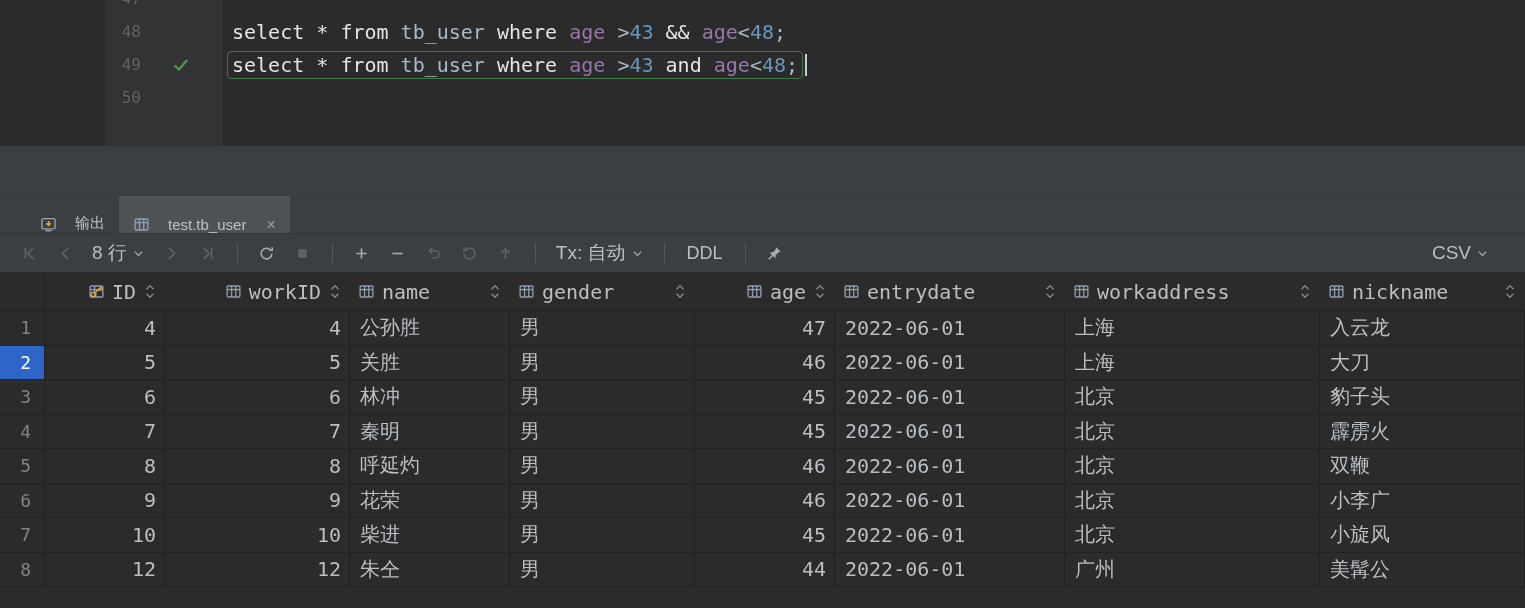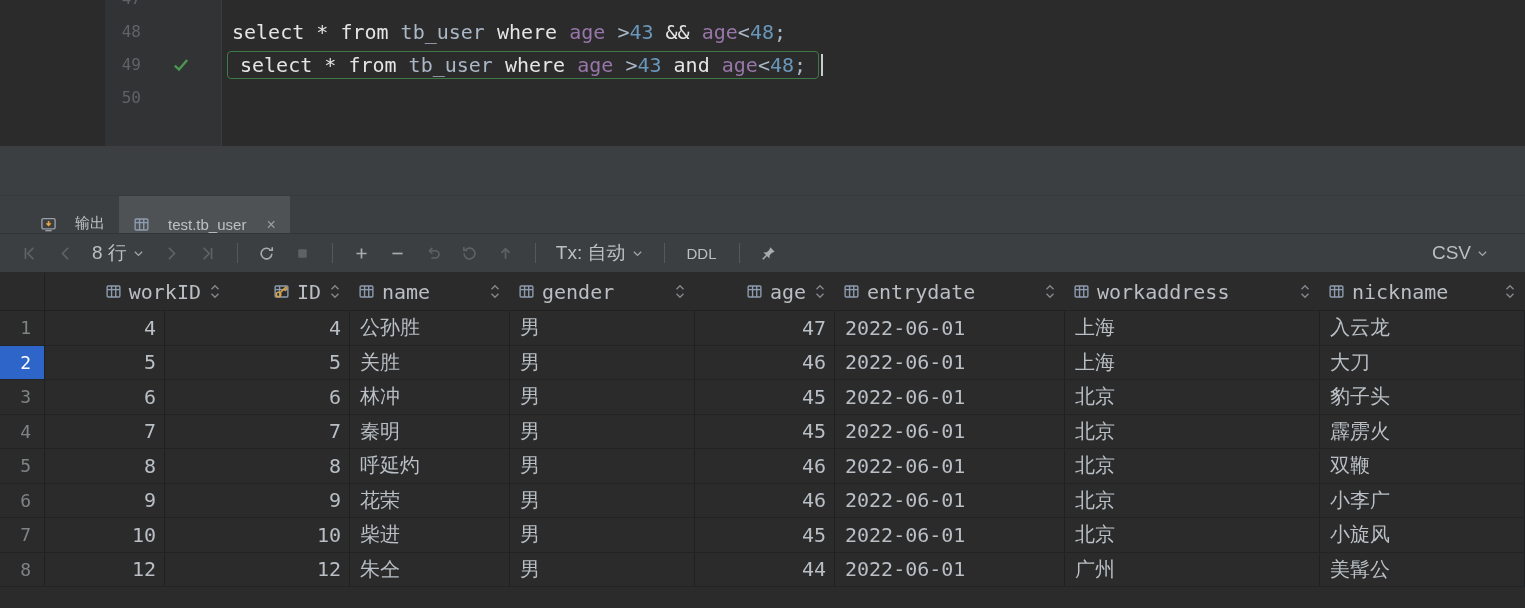--- a/index.html
+++ b/index.html
@@ -12,21 +12,21 @@
   .editor-margin { width:105px; background:#2b2b2b; }
   .gutter { width:117px; background:#313335; border-right:1px solid #3a3d3f; overflow:hidden; }
   .code-area { flex:1; overflow:hidden; background:#2b2b2b; }
   .lines { margin-top:-18px; }
   .ln-row { height:33px; display:flex; align-items:center; }
   .ln-num { width:36px; text-align:right; font:16px "DejaVu Sans Mono", monospace; color:#606366; }
   .ln-icon { flex:1; display:flex; align-items:center; justify-content:center; }
   .code-row { height:33px; display:flex; align-items:center; padding-left:10px;
               font:20px "DejaVu Sans Mono", monospace; color:#a9b7c6; white-space:pre; }
   .executed { display:inline-block; border:1px solid #3e7a47; border-radius:4px;
-              padding:1px 12px; margin-left:-5px; }
+              padding:1px 4px; margin-left:-5px; }
   .tk-kw { color:#e5e5e5; } .tk-id { color:#a9b7c6; } .tk-fld { color:#9876aa; }
   .tk-num { color:#6897bb; } .tk-pl { color:#a9b7c6; }
   .caret { display:inline-block; width:2px; height:22px; background:#c8ccd0;
            vertical-align:middle; margin-left:2px; }
 
   
   .panel-gap { height:49px; background:#3c3f41; }
   .tabbar { height:38px; background:#3c3f41; border-top:1px solid #37393b;
             display:flex; align-items:stretch; padding-left:26px; }
   .tab { display:flex; align-items:flex-end; gap:18px; padding:0 14px;
@@ -210,21 +210,21 @@
     <div class="sep"></div>
     <div class="drop">
       <span>Tx: 自动</span>
       <span>
           <svg class="i-s" viewBox="0 0 16 16" fill="none" stroke="#9da2a6" stroke-width="1.7">
             <path d="M3.5 5.8 8 10.3l4.5-4.5"></path>
           </svg>
         </span>
     </div>
     <div class="sep"></div>
-    <button class="tbtn" style="width:auto;padding:0 8px;font-size:15px;color:#bbbfc3;">DDL</button>
+    <button class="tbtn" style="width:auto;padding:0 8px;font-size:18px;color:#bbbfc3;">DDL</button>
     <div class="sep"></div>
     <button class="tbtn">
       <svg class="i" viewBox="0 0 16 16">
           <path d="M9.7 2.2 13.8 6.3 11.4 7.3 9.1 9.6l-.2 3.1L3.3 7.1l3.1-.2L8.7 4.6z" fill="currentColor"></path>
           <path d="M6.3 9.7 2.6 13.4" stroke="currentColor" stroke-width="1.5" fill="none"></path>
         </svg>
     </button>
     <div class="spacer"></div>
     <div class="drop" style="margin-right:16px;">
       <span>CSV</span>
@@ -232,36 +232,20 @@
           <svg class="i-s" viewBox="0 0 16 16" fill="none" stroke="#9da2a6" stroke-width="1.7">
             <path d="M3.5 5.8 8 10.3l4.5-4.5"></path>
           </svg>
         </span>
     </div>
   </div>
 
   <div class="grid">
     <div class="grid-header" id="grid-header">
         <div class="rownum corner"></div>
-        <div class="hcell h-right" style="width: 185px;">
-          <span class="hicon">
-            <svg class="i-s" viewBox="0 0 16 16" fill="none" stroke="currentColor" stroke-width="1.3" style="width:17px;height:17px">
-              <rect x="2" y="2.8" width="12" height="10.4" rx="1"></rect>
-              <line x1="2" y1="6.2" x2="14" y2="6.2"></line>
-              <line x1="6.2" y1="2.8" x2="6.2" y2="13.2"></line>
-              <line x1="10.1" y1="2.8" x2="10.1" y2="13.2"></line>
-            </svg>
-          </span>
-          <span class="hlabel">workID</span>
-          <span class="sort">
-            <svg viewBox="0 0 14 15" fill="none" stroke="currentColor" stroke-width="1.4" style="width:14px;height:15px;display:block">
-              <path d="M3.5 5.2 7 1.8l3.5 3.4M3.5 9.8 7 13.2l3.5-3.4"></path>
-            </svg>
-          </span>
-        </div>
         <div class="hcell h-right" style="width: 120px;">
           <span class="hicon">
             <svg viewBox="0 0 16 16" style="width:17px;height:17px;display:block">
               <g fill="none" stroke="currentColor" stroke-width="1.3">
                 <rect x="2" y="2.8" width="12" height="10.4" rx="1"></rect>
                 <line x1="2" y1="6.2" x2="14" y2="6.2"></line>
                 <line x1="6.2" y1="2.8" x2="6.2" y2="13.2"></line>
               </g>
               <g fill="none" stroke="#d8a343" stroke-width="1.5">
                 <circle cx="5.2" cy="10.8" r="2.1"></circle>
@@ -269,20 +253,36 @@
               </g>
             </svg>
           </span>
           <span class="hlabel">ID</span>
           <span class="sort">
             <svg viewBox="0 0 14 15" fill="none" stroke="currentColor" stroke-width="1.4" style="width:14px;height:15px;display:block">
               <path d="M3.5 5.2 7 1.8l3.5 3.4M3.5 9.8 7 13.2l3.5-3.4"></path>
             </svg>
           </span>
         </div>
+        <div class="hcell h-right" style="width: 185px;">
+          <span class="hicon">
+            <svg class="i-s" viewBox="0 0 16 16" fill="none" stroke="currentColor" stroke-width="1.3" style="width:17px;height:17px">
+              <rect x="2" y="2.8" width="12" height="10.4" rx="1"></rect>
+              <line x1="2" y1="6.2" x2="14" y2="6.2"></line>
+              <line x1="6.2" y1="2.8" x2="6.2" y2="13.2"></line>
+              <line x1="10.1" y1="2.8" x2="10.1" y2="13.2"></line>
+            </svg>
+          </span>
+          <span class="hlabel">workID</span>
+          <span class="sort">
+            <svg viewBox="0 0 14 15" fill="none" stroke="currentColor" stroke-width="1.4" style="width:14px;height:15px;display:block">
+              <path d="M3.5 5.2 7 1.8l3.5 3.4M3.5 9.8 7 13.2l3.5-3.4"></path>
+            </svg>
+          </span>
+        </div>
         <div class="hcell h-left" style="width: 160px;">
           <span class="hicon">
             <svg class="i-s" viewBox="0 0 16 16" fill="none" stroke="currentColor" stroke-width="1.3" style="width:17px;height:17px">
               <rect x="2" y="2.8" width="12" height="10.4" rx="1"></rect>
               <line x1="2" y1="6.2" x2="14" y2="6.2"></line>
               <line x1="6.2" y1="2.8" x2="6.2" y2="13.2"></line>
               <line x1="10.1" y1="2.8" x2="10.1" y2="13.2"></line>
             </svg>
           </span>
           <span class="hlabel">name</span>

